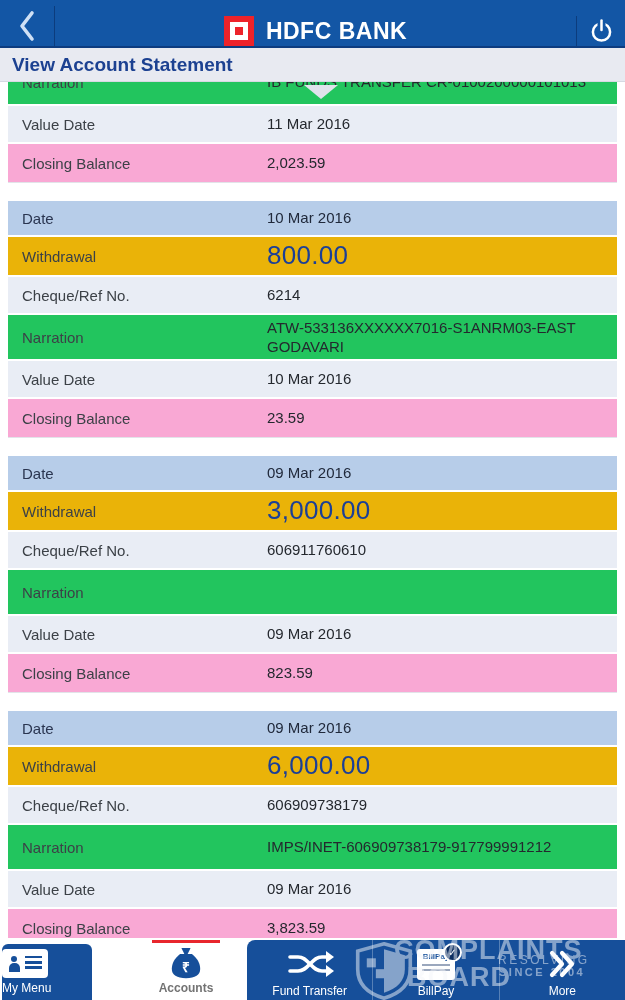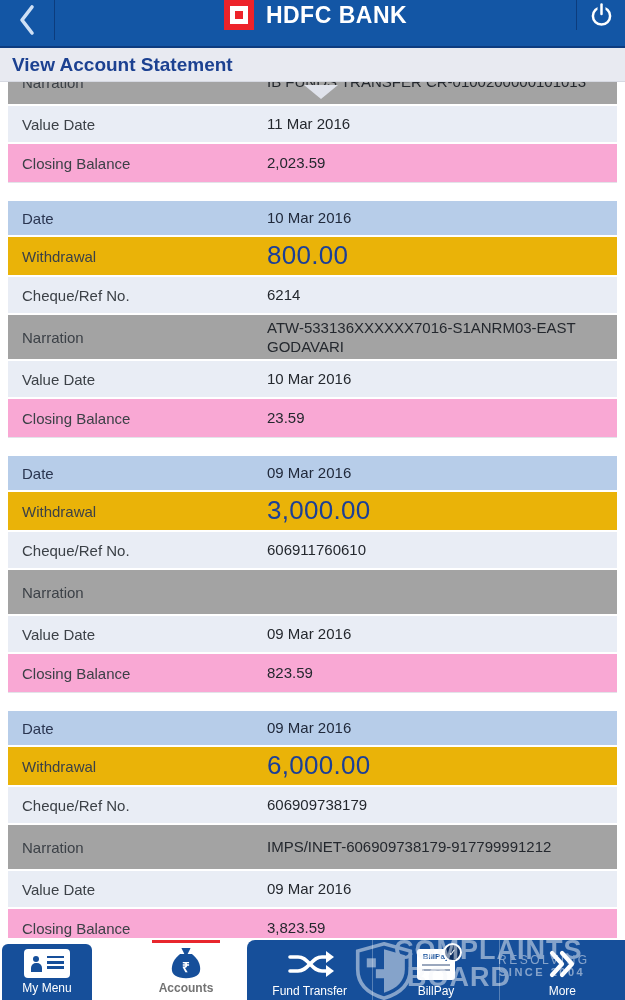--- a/index.html
+++ b/index.html
@@ -4,21 +4,21 @@
 <style>
   html,body{margin:0;padding:0;}
   body{
     width:625px;height:1000px;overflow:hidden;position:relative;
     background:#fff;font-family:"Liberation Sans",sans-serif;
     -webkit-font-smoothing:antialiased;
   }
   
   .topbar{
     position:relative;z-index:10;height:48px;background:#1356a5;
-    display:flex;align-items:flex-start;border-bottom:2px solid #0d3c80;box-sizing:border-box;
+    display:flex;align-items:flex-end;border-bottom:2px solid #0d3c80;box-sizing:border-box;
   }
   .tb-back{width:54px;display:flex;align-items:center;justify-content:center;
     border-right:1px solid rgba(8,40,92,.55);cursor:pointer;}
   .tb-brand{flex:1;display:flex;align-items:center;justify-content:center;gap:12px;}
   .logo-mark{width:30px;height:30px;background:#ed232a;position:relative;flex:0 0 30px;}
   .logo-mark::before{content:"";position:absolute;inset:6px;border:5px solid #fff;}
   .brand-text{color:#fff;font-size:23px;font-weight:800;letter-spacing:.5px;}
   .tb-power{width:48px;display:flex;align-items:center;justify-content:center;
     border-left:1px solid rgba(8,40,92,.55);cursor:pointer;}
   
@@ -40,28 +40,28 @@
   .row{display:flex;align-items:center;border-bottom:2px solid #fff;box-sizing:border-box;}
   .row:last-child{border-bottom:none;}
   .row .label{flex:0 0 245px;padding-left:14px;font-size:15px;color:#3c4147;}
   .row .value{font-size:15px;color:#24282e;max-width:330px;line-height:1.3;word-break:break-word;}
   .row.date{background:#b7cde9;min-height:36px;}
   .row.date .label{color:#2a3550;}
   .row.date .value{color:#20293b;}
   .row.amount{background:#eab308;min-height:40px;}
   .row.amount .value{color:#1b3f97;font-size:26px;font-weight:500;letter-spacing:.3px;}
   .row.alt{background:#e9edf5;min-height:38px;}
-  .row.narration{background:#a3a3a3;min-height:46px;align-items:center;}
+  .row.narration{background:#22c55e;min-height:46px;align-items:center;}
   .row.plain{background:#f9a8d4;min-height:38px;}
   
   .bottom-nav{position:absolute;z-index:20;left:0;right:0;bottom:0;height:62px;background:#fff;}
   .nav-label{font-size:12px;text-align:center;display:block;}
   .tile-mymenu{
     position:absolute;left:2px;top:6px;bottom:0;width:90px;background:#164f9a;
-    border-radius:6px 6px 0 0;display:flex;flex-direction:column;align-items:center;
+    border-radius:6px 6px 0 0;display:flex;flex-direction:column;align-items:flex-start;
     justify-content:flex-start;padding-top:5px;box-sizing:border-box;cursor:pointer;
   }
   .tile-mymenu .nav-label{color:#fff;margin-top:3px;}
   .mm-icon{width:46px;height:29px;background:#fff;border-radius:4px;
     display:flex;align-items:center;justify-content:center;gap:5px;}
   .mm-person{width:11px;height:16px;position:relative;}
   .mm-person::before{content:"";position:absolute;left:2.5px;top:0;width:6px;height:6px;border-radius:50%;background:#164f9a;}
   .mm-person::after{content:"";position:absolute;left:0;top:7px;width:11px;height:9px;border-radius:5px 5px 0 0;background:#164f9a;}
   .mm-lines{width:17px;height:15px;
     background:repeating-linear-gradient(to bottom,#164f9a 0 2.4px,transparent 2.4px 5.2px);}

